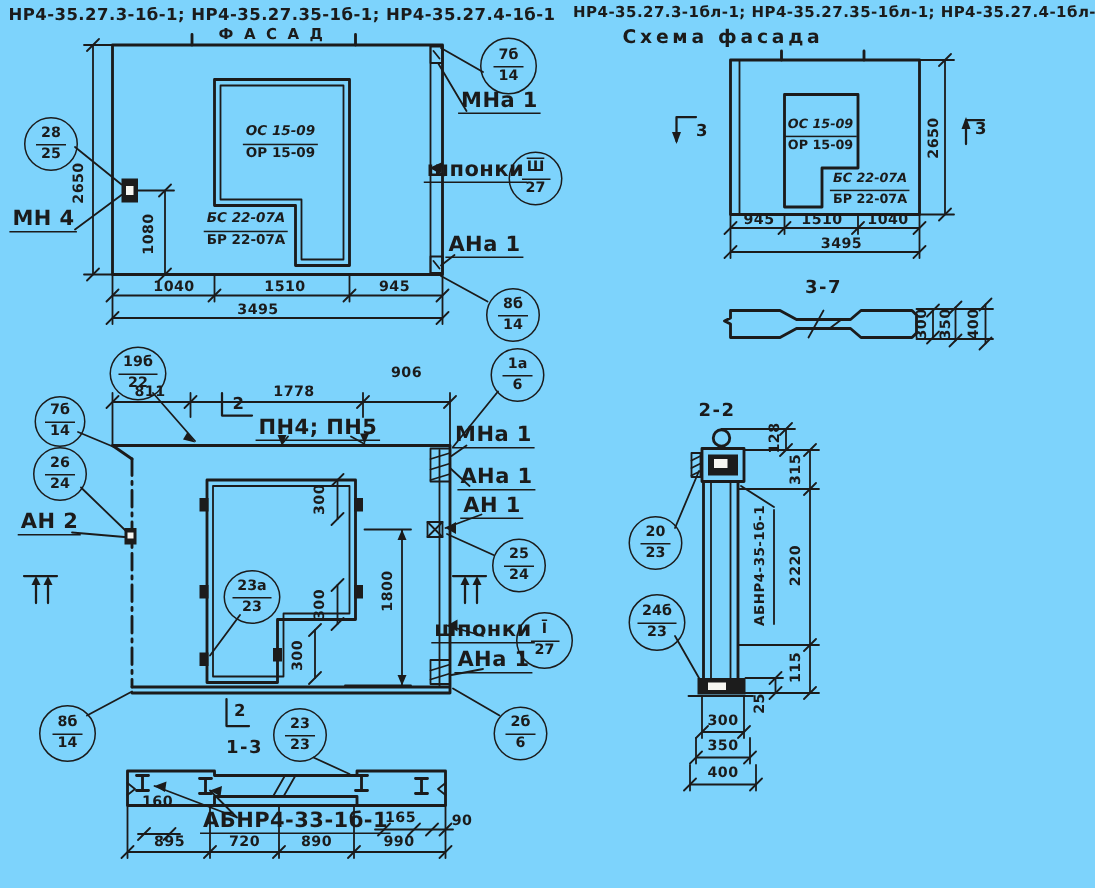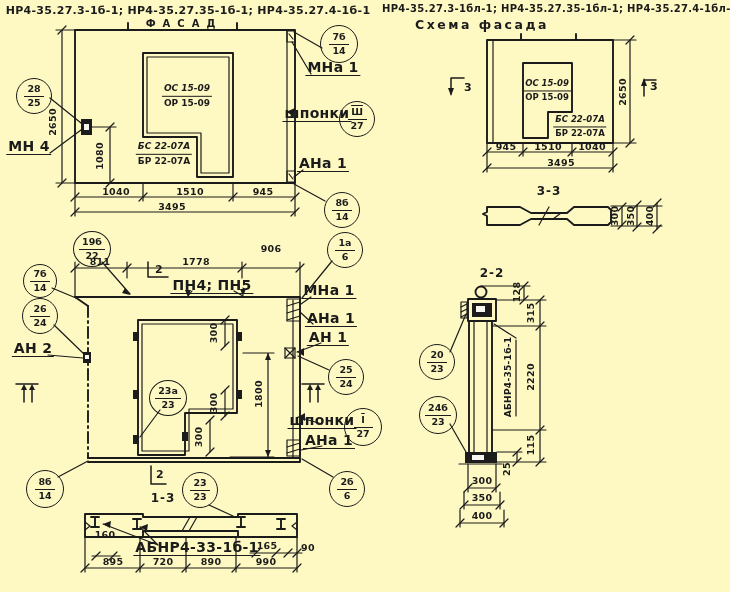--- a/index.html
+++ b/index.html
@@ -1,16 +1,16 @@
 <!DOCTYPE html>
 <html><head>
 <meta charset="utf-8">
 <style>
   html,body{margin:0;padding:0;background:#e9e8e3;}
-  .sheet{position:relative;width:730px;height:592px;background:#fef9c3;
+  .sheet{position:relative;width:730px;height:592px;background:#7dd3fc;
          font-family:"DejaVu Sans",sans-serif;color:#1b1b1b;overflow:hidden;}
   .sheet svg{position:absolute;left:0;top:0;}
   svg path,svg rect,svg polygon,svg circle,svg line{fill:none;stroke:#1b1b1b;stroke-width:1.2;stroke-linecap:round;stroke-linejoin:round;}
   svg .s2{stroke-width:1.9;} svg .s15{stroke-width:1.5;}
   svg .dk{fill:#1c1c1c;stroke:none;} svg .wh{fill:#f7f6f1;stroke:none;}
   svg .arrow{fill:#1b1b1b;stroke:none;}
   svg .dash{stroke-dasharray:11 4 2 4;}
   .t{position:absolute;transform:translate(-50%,-50%);font-weight:700;font-size:9.5px;
      white-space:nowrap;letter-spacing:.3px;line-height:1;}
   .rot{transform:translate(-50%,-50%) rotate(-90deg);}
@@ -160,22 +160,22 @@
              M456,527 L464,519 M500,527 L508,519"></path>
     <path d="M450,352 L466,314 M450,424 L466,452"></path>
   </g>
 </svg>
 
 <span class="t title" style="left:188px;top:10px">НР4-35.27.3-1б-1; НР4-35.27.35-1б-1; НР4-35.27.4-1б-1</span>
 <span class="t fasad" style="left:184px;top:24px">ФАСАД</span>
 <span class="t title" style="left:560px;top:9px;font-size:10px">НР4-35.27.3-1бл-1; НР4-35.27.35-1бл-1; НР4-35.27.4-1бл-1</span>
 <span class="t schem" style="left:482px;top:25px">Схема фасада</span>
 <span class="t sec" style="left:163px;top:498px">1-3</span>
-<span class="t sec" style="left:549px;top:191px">3-3</span>
-<span class="t sec" style="left:492px;top:273px">2-2</span>
+<span class="t sec" style="left:549px;top:191px">3-7</span>
+<span class="t sec" style="left:478px;top:273px">2-2</span>
 
 <span class="t mark" style="left:159px;top:269px">2</span>
 <span class="t mark" style="left:160px;top:474px">2</span>
 <span class="t mark" style="left:468px;top:87px">3</span>
 <span class="t mark" style="left:654px;top:86px">3</span>
 
 <span class="t lbl" style="left:29px;top:147px">МН 4</span>
 <span class="t lbl" style="left:333px;top:68px">МНа 1</span>
 <span class="t lbl" style="left:317px;top:114px">шпонки</span>
 <span class="t lbl" style="left:323px;top:164px">АНа 1</span>

